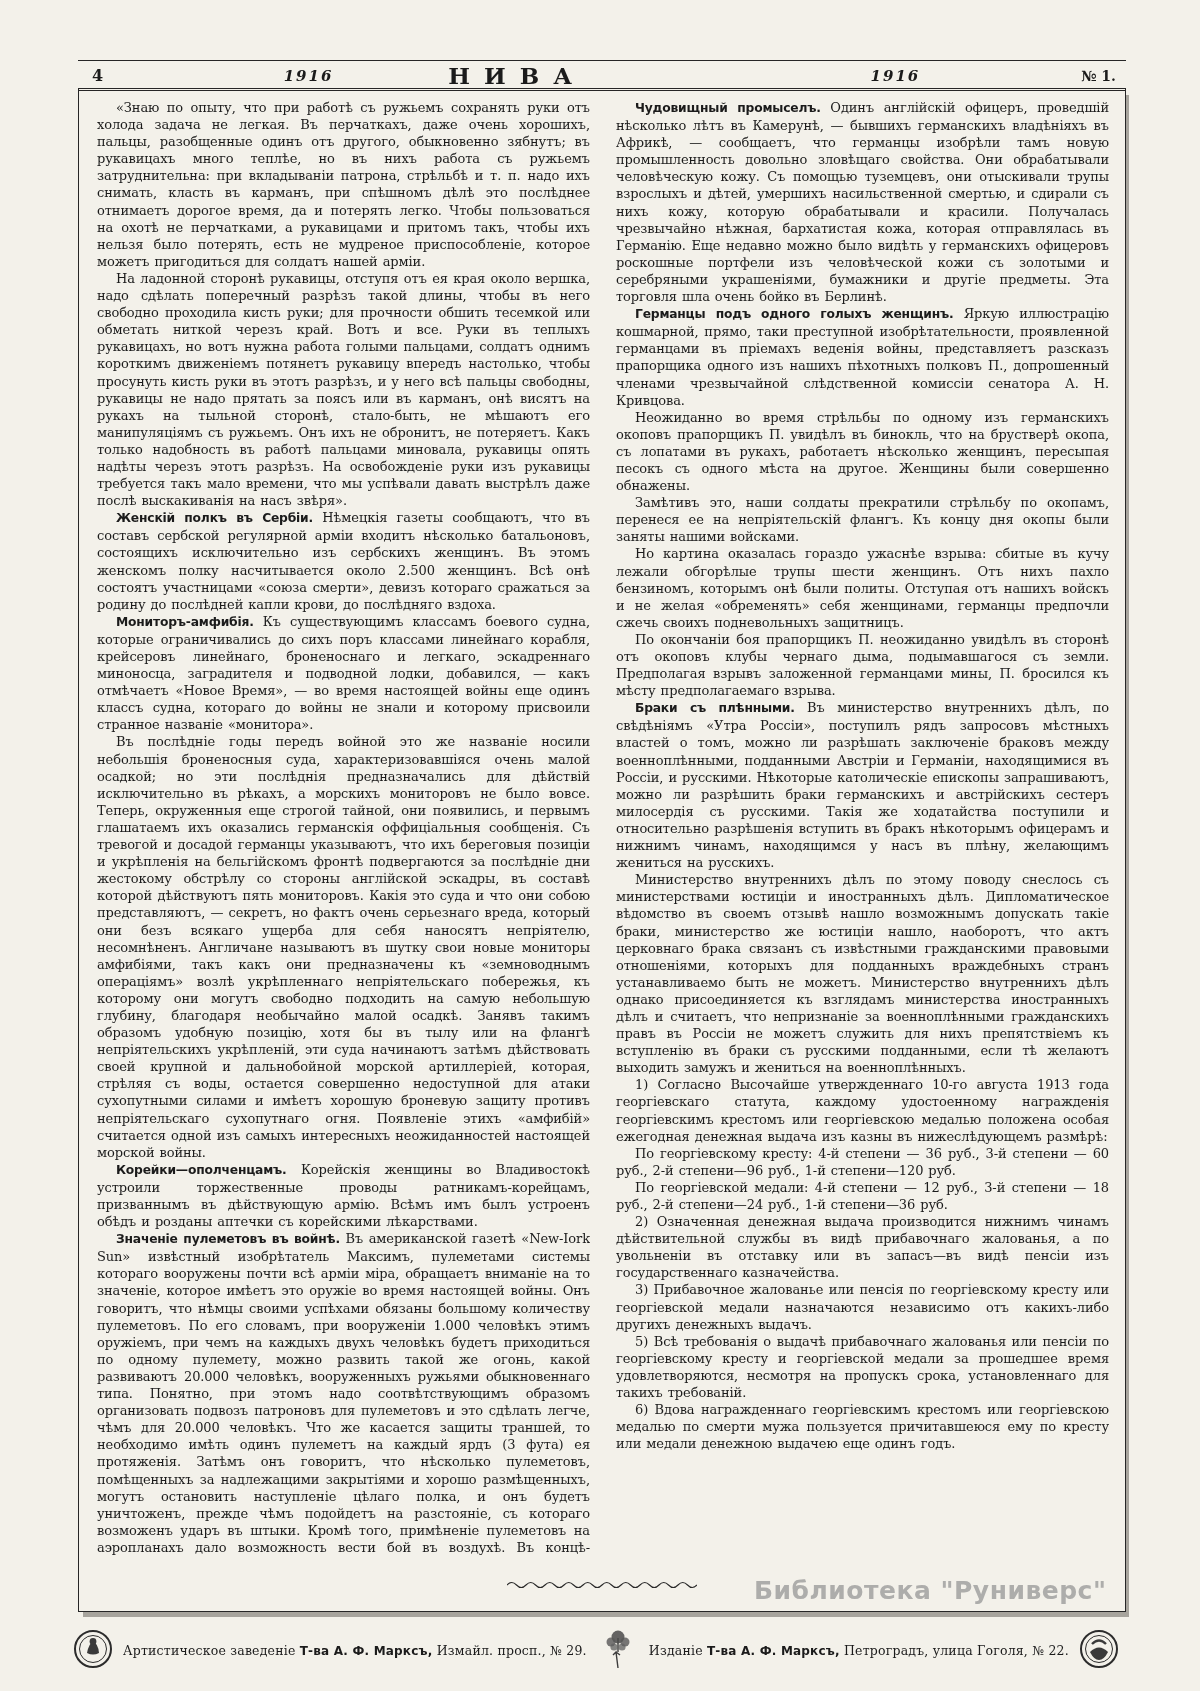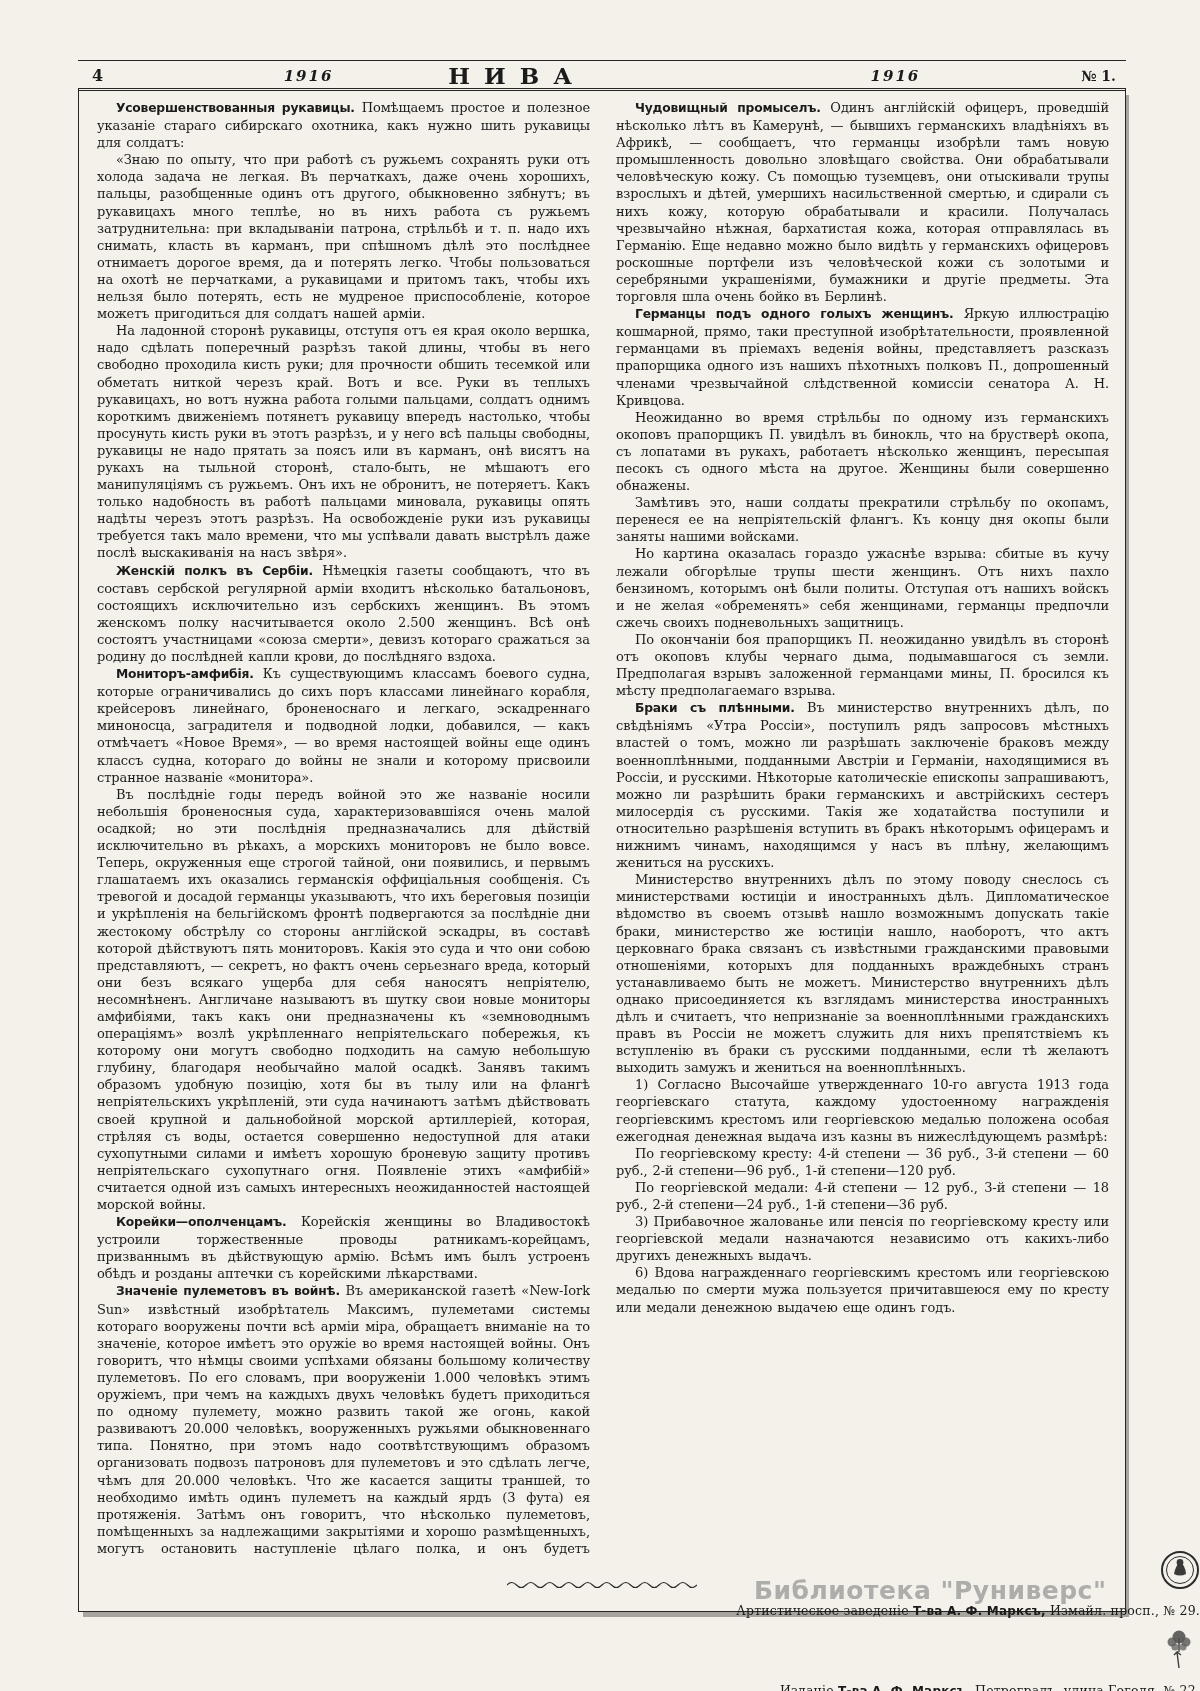--- a/index.html
+++ b/index.html
@@ -65,26 +65,25 @@
     font-weight:bold;
     font-size:12.3px;
     letter-spacing:-0.2px;
   }
   .squiggle-wrap{
     position:absolute;left:0;right:0;bottom:18px;
     text-align:center;
   }
   
   .footer-row{
-    position:absolute;left:0;right:0;top:1622px;height:56px;
-    display:flex;align-items:flex-end;justify-content:center;
+    position:absolute;left:0;right:8px;top:1622px;height:56px;
+    display:flex;align-items:center;justify-content:center;
     gap:10px;
     font-size:12.5px;
     white-space:nowrap;
-    flex-direction:column;
   }
   .imprint{letter-spacing:0.2px;}
   .imprint b{font-family:"DejaVu Sans", sans-serif;font-size:12px;}
   .medallion{flex:0 0 auto;display:inline-block;}
   .ornament{flex:0 0 auto;display:inline-block;margin:0 4px;}
   .watermark{
     position:absolute;left:754px;top:1576px;
     font-family:"DejaVu Sans", sans-serif;
     font-size:25px;font-weight:bold;
     color:rgba(150,150,150,0.75);
@@ -102,42 +101,43 @@
     <div class="header-cell page-num">4</div>
     <div class="header-cell year">1916</div>
     <div class="header-cell masthead">НИВА</div>
     <div class="header-cell year">1916</div>
     <div class="header-cell issue">№ 1.</div>
   </div>
 
   <div class="frame">
     <div class="columns">
       <div class="col">
-          <p class="para"><b class="run-in">Усовершенствованныя рукавицы.</b> Помѣщаемъ простое и полезное указаніе стараго сибирскаго охотника, какъ нужно шить рукавицы для солдатъ:</p>
           <p class="para">«Знаю по опыту, что при работѣ съ ружьемъ сохранять руки отъ холода задача не легкая. Въ перчаткахъ, даже очень хорошихъ, пальцы, разобщенные одинъ отъ другого, обыкновенно зябнутъ; въ рукавицахъ много теплѣе, но въ нихъ работа съ ружьемъ затруднительна: при вкладываніи патрона, стрѣльбѣ и т. п. надо ихъ снимать, класть въ карманъ, при спѣшномъ дѣлѣ это послѣднее отнимаетъ дорогое время, да и потерять легко. Чтобы пользоваться на охотѣ не перчатками, а рукавицами и притомъ такъ, чтобы ихъ нельзя было потерять, есть не мудреное приспособленіе, которое можетъ пригодиться для солдатъ нашей арміи.</p>
           <p class="para">На ладонной сторонѣ рукавицы, отступя отъ ея края около вершка, надо сдѣлать поперечный разрѣзъ такой длины, чтобы въ него свободно проходила кисть руки; для прочности обшить тесемкой или обметать ниткой черезъ край. Вотъ и все. Руки въ теплыхъ рукавицахъ, но вотъ нужна работа голыми пальцами, солдатъ однимъ короткимъ движеніемъ потянетъ рукавицу впередъ настолько, чтобы просунуть кисть руки въ этотъ разрѣзъ, и у него всѣ пальцы свободны, рукавицы не надо прятать за поясъ или въ карманъ, онѣ висятъ на рукахъ на тыльной сторонѣ, стало-быть, не мѣшаютъ его манипуляціямъ съ ружьемъ. Онъ ихъ не обронитъ, не потеряетъ. Какъ только надобность въ работѣ пальцами миновала, рукавицы опять надѣты черезъ этотъ разрѣзъ. На освобожденіе руки изъ рукавицы требуется такъ мало времени, что мы успѣвали давать выстрѣлъ даже послѣ выскакиванія на насъ звѣря».</p>
           <p class="para"><b class="run-in">Женскій полкъ въ Сербіи.</b> Нѣмецкія газеты сообщаютъ, что въ составъ сербской регулярной арміи входитъ нѣсколько батальоновъ, состоящихъ исключительно изъ сербскихъ женщинъ. Въ этомъ женскомъ полку насчитывается около 2.500 женщинъ. Всѣ онѣ состоятъ участницами «союза смерти», девизъ котораго сражаться за родину до послѣдней капли крови, до послѣдняго вздоха.</p>
           <p class="para"><b class="run-in">Мониторъ-амфибія.</b> Къ существующимъ классамъ боевого судна, которые ограничивались до сихъ поръ классами линейнаго корабля, крейсеровъ линейнаго, броненоснаго и легкаго, эскадреннаго миноносца, заградителя и подводной лодки, добавился, — какъ отмѣчаетъ «Новое Время», — во время настоящей войны еще одинъ классъ судна, котораго до войны не знали и которому присвоили странное названіе «монитора».</p>
           <p class="para">Въ послѣдніе годы передъ войной это же названіе носили небольшія броненосныя суда, характеризовавшіяся очень малой осадкой; но эти послѣднія предназначались для дѣйствій исключительно въ рѣкахъ, а морскихъ мониторовъ не было вовсе. Теперь, окруженныя еще строгой тайной, они появились, и первымъ глашатаемъ ихъ оказались германскія оффиціальныя сообщенія. Съ тревогой и досадой германцы указываютъ, что ихъ береговыя позиціи и укрѣпленія на бельгійскомъ фронтѣ подвергаются за послѣдніе дни жестокому обстрѣлу со стороны англійской эскадры, въ составѣ которой дѣйствуютъ пять мониторовъ. Какія это суда и что они собою представляютъ, — секретъ, но фактъ очень серьезнаго вреда, который они безъ всякаго ущерба для себя наносятъ непріятелю, несомнѣненъ. Англичане называютъ въ шутку свои новые мониторы амфибіями, такъ какъ они предназначены къ «земноводнымъ операціямъ» возлѣ укрѣпленнаго непріятельскаго побережья, къ которому они могутъ свободно подходить на самую небольшую глубину, благодаря необычайно малой осадкѣ. Занявъ такимъ образомъ удобную позицію, хотя бы въ тылу или на флангѣ непріятельскихъ укрѣпленій, эти суда начинаютъ затѣмъ дѣйствовать своей крупной и дальнобойной морской артиллеріей, которая, стрѣляя съ воды, остается совершенно недоступной для атаки сухопутными силами и имѣетъ хорошую броневую защиту противъ непріятельскаго сухопутнаго огня. Появленіе этихъ «амфибій» считается одной изъ самыхъ интересныхъ неожиданностей настоящей морской войны.</p>
           <p class="para"><b class="run-in">Корейки—ополченцамъ.</b> Корейскія женщины во Владивостокѣ устроили торжественные проводы ратникамъ-корейцамъ, призваннымъ въ дѣйствующую армію. Всѣмъ имъ былъ устроенъ обѣдъ и розданы аптечки съ корейскими лѣкарствами.</p>
           <p class="para"><b class="run-in">Значеніе пулеметовъ въ войнѣ.</b> Въ американской газетѣ «New-Iork Sun» извѣстный изобрѣтатель Максимъ, пулеметами системы котораго вооружены почти всѣ арміи міра, обращаетъ вниманіе на то значеніе, которое имѣетъ это оружіе во время настоящей войны. Онъ говоритъ, что нѣмцы своими успѣхами обязаны большому количеству пулеметовъ. По его словамъ, при вооруженіи 1.000 человѣкъ этимъ оружіемъ, при чемъ на каждыхъ двухъ человѣкъ будетъ приходиться по одному пулемету, можно развить такой же огонь, какой развиваютъ 20.000 человѣкъ, вооруженныхъ ружьями обыкновеннаго типа. Понятно, при этомъ надо соотвѣтствующимъ образомъ организовать подвозъ патроновъ для пулеметовъ и это сдѣлать легче, чѣмъ для 20.000 человѣкъ. Что же касается защиты траншей, то необходимо имѣть одинъ пулеметъ на каждый ярдъ (3 фута) ея протяженія. Затѣмъ онъ говоритъ, что нѣсколько пулеметовъ, помѣщенныхъ за надлежащими закрытіями и хорошо размѣщенныхъ, могутъ остановить наступленіе цѣлаго полка, и онъ будетъ уничтоженъ, прежде чѣмъ подойдетъ на разстояніе, съ котораго возможенъ ударъ въ штыки. Кромѣ того, примѣненіе пулеметовъ на аэропланахъ дало возможность вести бой въ воздухѣ. Въ концѣ-концовъ Максимъ приходитъ къ выводу, что война при помощи пулеметовъ является наиболѣе цивилизованнымъ способомъ веденія ея, и для государствъ, обладающихъ немногочисленными арміями, но составленными изъ развитыхъ интеллигентныхъ людей, этотъ способъ ея вооруженія даетъ большую экономію въ людяхъ при развитіи въ бою самаго губительнаго огня.</p>
         </div>
       <div class="col">
           <p class="para"><b class="run-in">Чудовищный промыселъ.</b> Одинъ англійскій офицеръ, проведшій нѣсколько лѣтъ въ Камерунѣ, — бывшихъ германскихъ владѣніяхъ въ Африкѣ, — сообщаетъ, что германцы изобрѣли тамъ новую промышленность довольно зловѣщаго свойства. Они обрабатывали человѣческую кожу. Съ помощью туземцевъ, они отыскивали трупы взрослыхъ и дѣтей, умершихъ насильственной смертью, и сдирали съ нихъ кожу, которую обрабатывали и красили. Получалась чрезвычайно нѣжная, бархатистая кожа, которая отправлялась въ Германію. Еще недавно можно было видѣть у германскихъ офицеровъ роскошные портфели изъ человѣческой кожи съ золотыми и серебряными украшеніями, бумажники и другіе предметы. Эта торговля шла очень бойко въ Берлинѣ.</p>
           <p class="para"><b class="run-in">Германцы подъ одного голыхъ женщинъ.</b> Яркую иллюстрацію кошмарной, прямо, таки преступной изобрѣтательности, проявленной германцами въ пріемахъ веденія войны, представляетъ разсказъ прапорщика одного изъ нашихъ пѣхотныхъ полковъ П., допрошенный членами чрезвычайной слѣдственной комиссіи сенатора А. Н. Кривцова.</p>
           <p class="para">Неожиданно во время стрѣльбы по одному изъ германскихъ окоповъ прапорщикъ П. увидѣлъ въ бинокль, что на брустверѣ окопа, съ лопатами въ рукахъ, работаетъ нѣсколько женщинъ, пересыпая песокъ съ одного мѣста на другое. Женщины были совершенно обнажены.</p>
           <p class="para">Замѣтивъ это, наши солдаты прекратили стрѣльбу по окопамъ, перенеся ее на непріятельскій флангъ. Къ концу дня окопы были заняты нашими войсками.</p>
           <p class="para">Но картина оказалась гораздо ужаснѣе взрыва: сбитые въ кучу лежали обгорѣлые трупы шести женщинъ. Отъ нихъ пахло бензиномъ, которымъ онѣ были политы. Отступая отъ нашихъ войскъ и не желая «обременять» себя женщинами, германцы предпочли сжечь своихъ подневольныхъ защитницъ.</p>
           <p class="para">По окончаніи боя прапорщикъ П. неожиданно увидѣлъ въ сторонѣ отъ окоповъ клубы чернаго дыма, подымавшагося съ земли. Предполагая взрывъ заложенной германцами мины, П. бросился къ мѣсту предполагаемаго взрыва.</p>
           <p class="para"><b class="run-in">Браки съ плѣнными.</b> Въ министерство внутреннихъ дѣлъ, по свѣдѣніямъ «Утра Россіи», поступилъ рядъ запросовъ мѣстныхъ властей о томъ, можно ли разрѣшать заключеніе браковъ между военноплѣнными, подданными Австріи и Германіи, находящимися въ Россіи, и русскими. Нѣкоторые католическіе епископы запрашиваютъ, можно ли разрѣшить браки германскихъ и австрійскихъ сестеръ милосердія съ русскими. Такія же ходатайства поступили и относительно разрѣшенія вступить въ бракъ нѣкоторымъ офицерамъ и нижнимъ чинамъ, находящимся у насъ въ плѣну, желающимъ жениться на русскихъ.</p>
           <p class="para">Министерство внутреннихъ дѣлъ по этому поводу снеслось съ министерствами юстиціи и иностранныхъ дѣлъ. Дипломатическое вѣдомство въ своемъ отзывѣ нашло возможнымъ допускать такіе браки, министерство же юстиціи нашло, наоборотъ, что актъ церковнаго брака связанъ съ извѣстными гражданскими правовыми отношеніями, которыхъ для подданныхъ враждебныхъ странъ устанавливаемо быть не можетъ. Министерство внутреннихъ дѣлъ однако присоединяется къ взглядамъ министерства иностранныхъ дѣлъ и считаетъ, что непризнаніе за военноплѣнными гражданскихъ правъ въ Россіи не можетъ служить для нихъ препятствіемъ къ вступленію въ браки съ русскими подданными, если тѣ желаютъ выходить замужъ и жениться на военноплѣнныхъ.</p>
           <p class="para">1) Согласно Высочайше утвержденнаго 10-го августа 1913 года георгіевскаго статута, каждому удостоенному награжденія георгіевскимъ крестомъ или георгіевскою медалью положена особая ежегодная денежная выдача изъ казны въ нижеслѣдующемъ размѣрѣ:</p>
           <p class="para">По георгіевскому кресту: 4-й степени — 36 руб., 3-й степени — 60 руб., 2-й степени—96 руб., 1-й степени—120 руб.</p>
           <p class="para">По георгіевской медали: 4-й степени — 12 руб., 3-й степени — 18 руб., 2-й степени—24 руб., 1-й степени—36 руб.</p>
+          <p class="para">2) Означенная денежная выдача производится нижнимъ чинамъ дѣйствительной службы въ видѣ прибавочнаго жалованья, а по увольненіи въ отставку или въ запасъ—въ видѣ пенсіи изъ государственнаго казначейства.</p>
           <p class="para">3) Прибавочное жалованье или пенсія по георгіевскому кресту или георгіевской медали назначаются независимо отъ какихъ-либо другихъ денежныхъ выдачъ.</p>
+          <p class="para">5) Всѣ требованія о выдачѣ прибавочнаго жалованья или пенсіи по георгіевскому кресту и георгіевской медали за прошедшее время удовлетворяются, несмотря на пропускъ срока, установленнаго для такихъ требованій.</p>
           <p class="para">6) Вдова награжденнаго георгіевскимъ крестомъ или георгіевскою медалью по смерти мужа пользуется причитавшеюся ему по кресту или медали денежною выдачею еще одинъ годъ.</p>
         </div>
     </div>
     <div class="squiggle-wrap">
       <svg width="190" height="8" viewBox="0 0 190 8">
         <path d="M0 4 q4.75 -5 9.5 0 t9.5 0 t9.5 0 t9.5 0 t9.5 0 t9.5 0 t9.5 0 t9.5 0 t9.5 0 t9.5 0 t9.5 0 t9.5 0 t9.5 0 t9.5 0 t9.5 0 t9.5 0 t9.5 0 t9.5 0 t9.5 0 t9.5 0" fill="none" stroke="#2a2a2a" stroke-width="1.1"></path>
       </svg>
     </div>
   </div>
 

